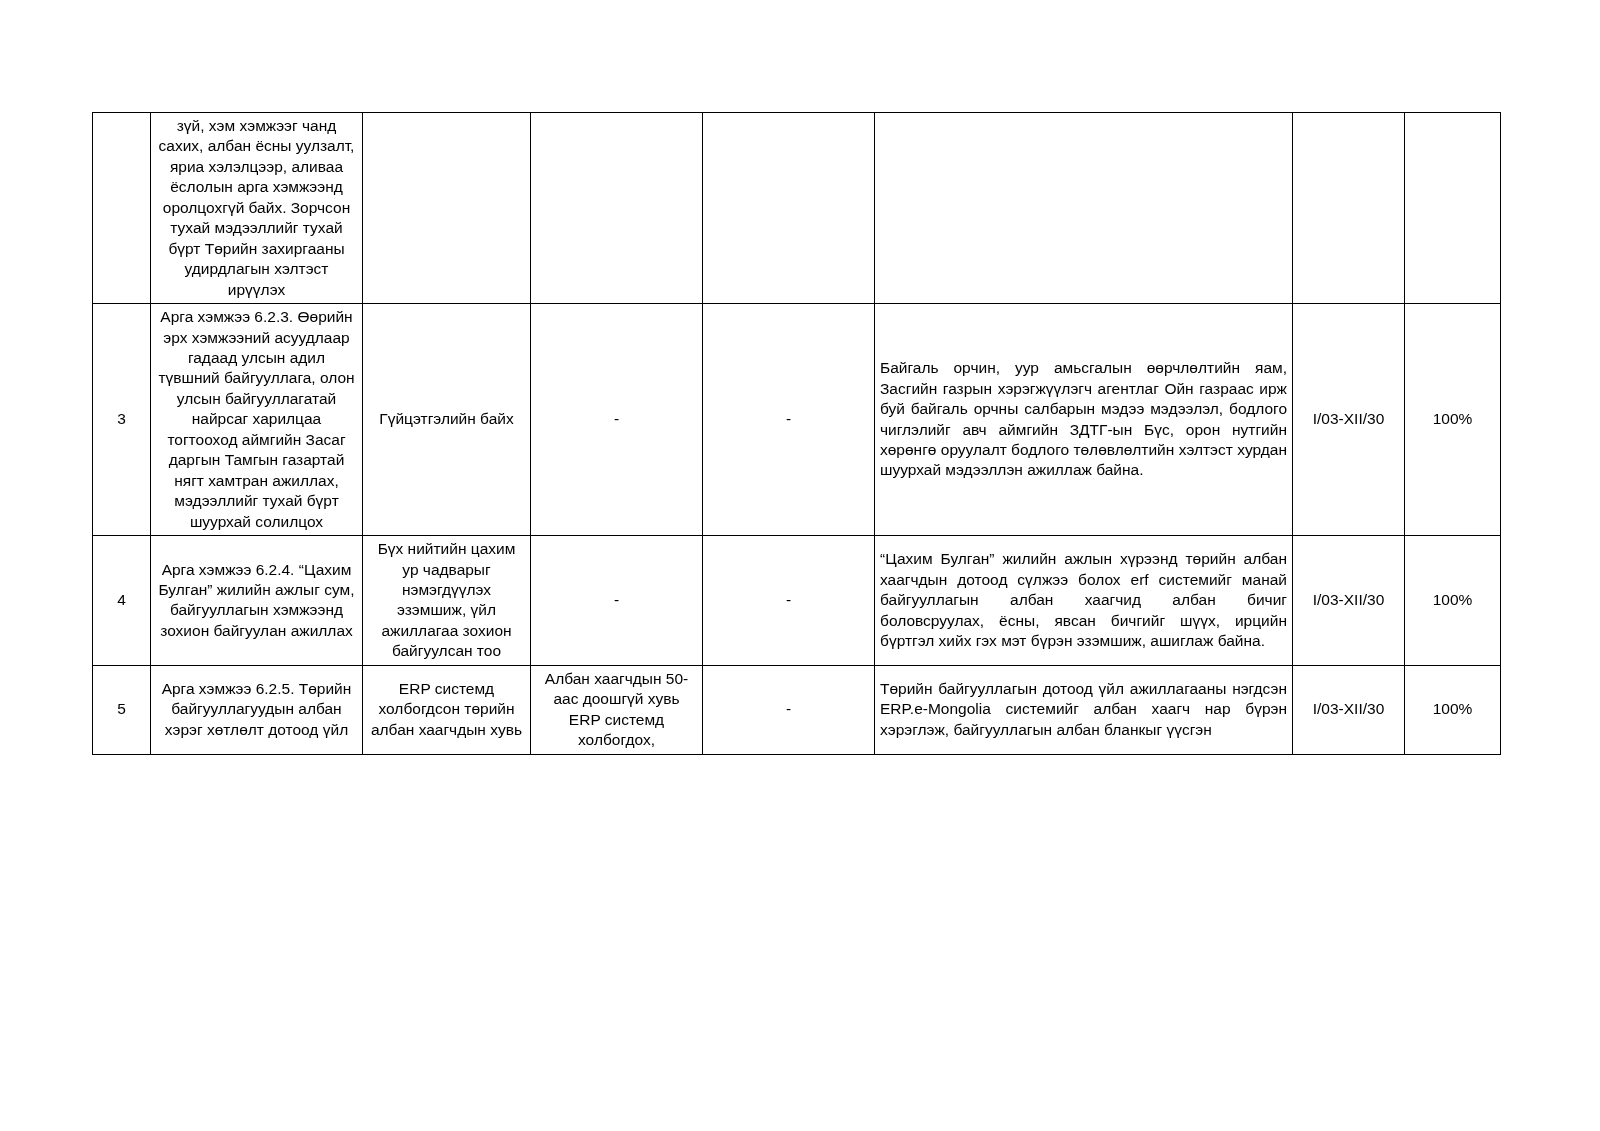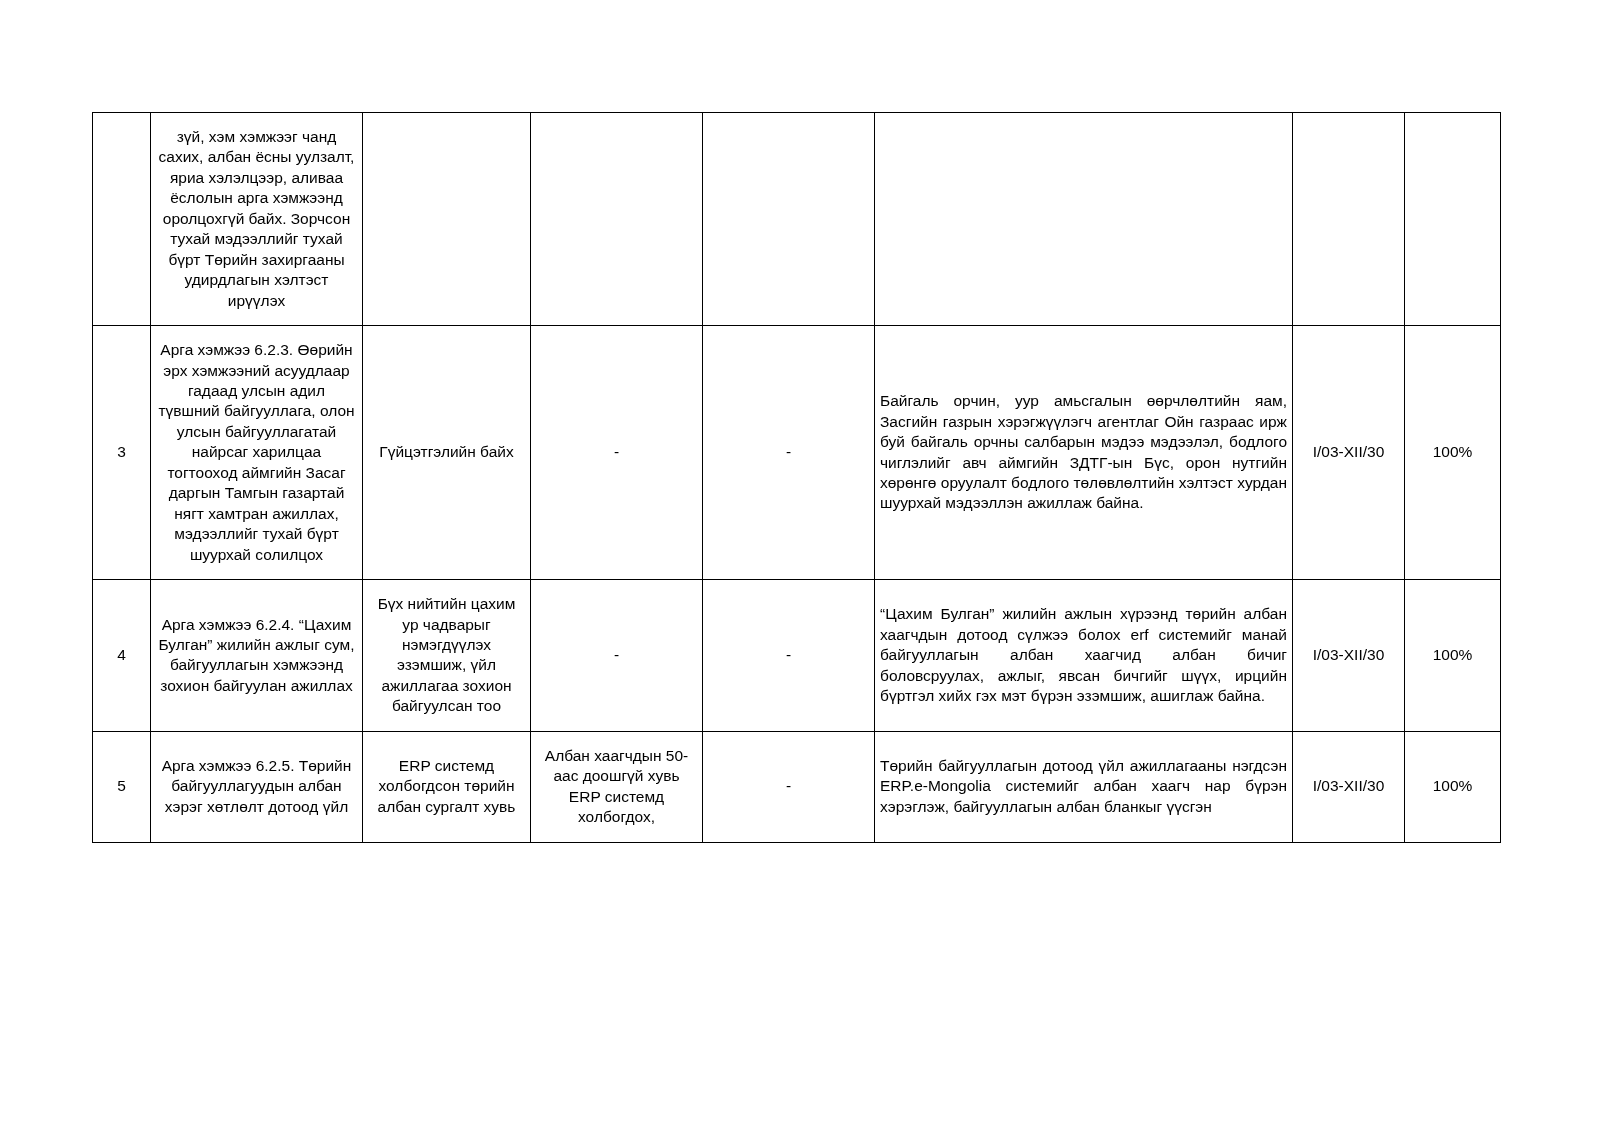--- a/index.html
+++ b/index.html
@@ -23,21 +23,21 @@
     padding: 112px 100px 0 92px;
   }
   table.doc-table {
     border-collapse: collapse;
     width: 1408px;
     table-layout: fixed;
   }
   table.doc-table td {
     border: 1px solid #000000;
     vertical-align: middle;
-    padding: 14px 5px;
+    padding: 3px 5px;
     font-size: 15.5px;
     line-height: 1.32;
   }
   
   col.c-num    { width: 58px; }
   col.c-act    { width: 212px; }
   col.c-ind    { width: 168px; }
   col.c-crit   { width: 172px; }
   col.c-dash   { width: 172px; }
   col.c-res    { width: 418px; }
@@ -86,28 +86,28 @@
         <td class="c-just">Байгаль орчин, уур амьсгалын өөрчлөлтийн яам, Засгийн газрын хэрэгжүүлэгч агентлаг Ойн газраас ирж буй байгаль орчны салбарын мэдээ мэдээлэл, бодлого чиглэлийг авч аймгийн ЗДТГ-ын Бүс, орон нутгийн хөрөнгө оруулалт бодлого төлөвлөлтийн хэлтэст хурдан шуурхай мэдээллэн ажиллаж байна.</td>
         <td class="c-center">I/03-XII/30</td>
         <td class="c-center">100%</td>
       </tr>
       <tr>
         <td class="cell-num">4</td>
         <td class="c-center">Арга хэмжээ 6.2.4. “Цахим Булган” жилийн ажлыг сум, байгууллагын хэмжээнд зохион байгуулан ажиллах</td>
         <td class="c-center">Бүх нийтийн цахим ур чадварыг нэмэгдүүлэх эзэмшиж, үйл ажиллагаа зохион байгуулсан тоо</td>
         <td class="c-center">-</td>
         <td class="cell-dash">-</td>
-        <td class="c-just">“Цахим Булган” жилийн ажлын хүрээнд төрийн албан хаагчдын дотоод сүлжээ болох erf системийг манай байгууллагын албан хаагчид албан бичиг боловсруулах, ажлыг, явсан бичгийг шүүх, ирцийн бүртгэл хийх гэх мэт бүрэн эзэмшиж, ашиглаж байна.</td>
+        <td class="c-just">“Цахим Булган” жилийн ажлын хүрээнд төрийн албан хаагчдын дотоод сүлжээ болох erf системийг манай байгууллагын албан хаагчид албан бичиг боловсруулах, ёсны, явсан бичгийг шүүх, ирцийн бүртгэл хийх гэх мэт бүрэн эзэмшиж, ашиглаж байна.</td>
         <td class="c-center">I/03-XII/30</td>
         <td class="c-center">100%</td>
       </tr>
       <tr>
         <td class="cell-num">5</td>
         <td class="c-center">Арга хэмжээ 6.2.5. Төрийн байгууллагуудын албан хэрэг хөтлөлт дотоод үйл</td>
-        <td class="c-center">ERP системд холбогдсон төрийн албан сургалт хувь</td>
+        <td class="c-center">ERP системд холбогдсон төрийн албан хаагчдын хувь</td>
         <td class="c-center">Албан хаагчдын 50-аас доошгүй хувь ERP системд холбогдох,</td>
         <td class="cell-dash">-</td>
         <td class="c-just">Төрийн байгууллагын дотоод үйл ажиллагааны нэгдсэн ERP.e-Mongolia системийг албан хаагч нар бүрэн хэрэглэж, байгууллагын албан бланкыг үүсгэн</td>
         <td class="c-center">I/03-XII/30</td>
         <td class="c-center">100%</td>
       </tr>
     </tbody>
   </table>
 </div>
 

